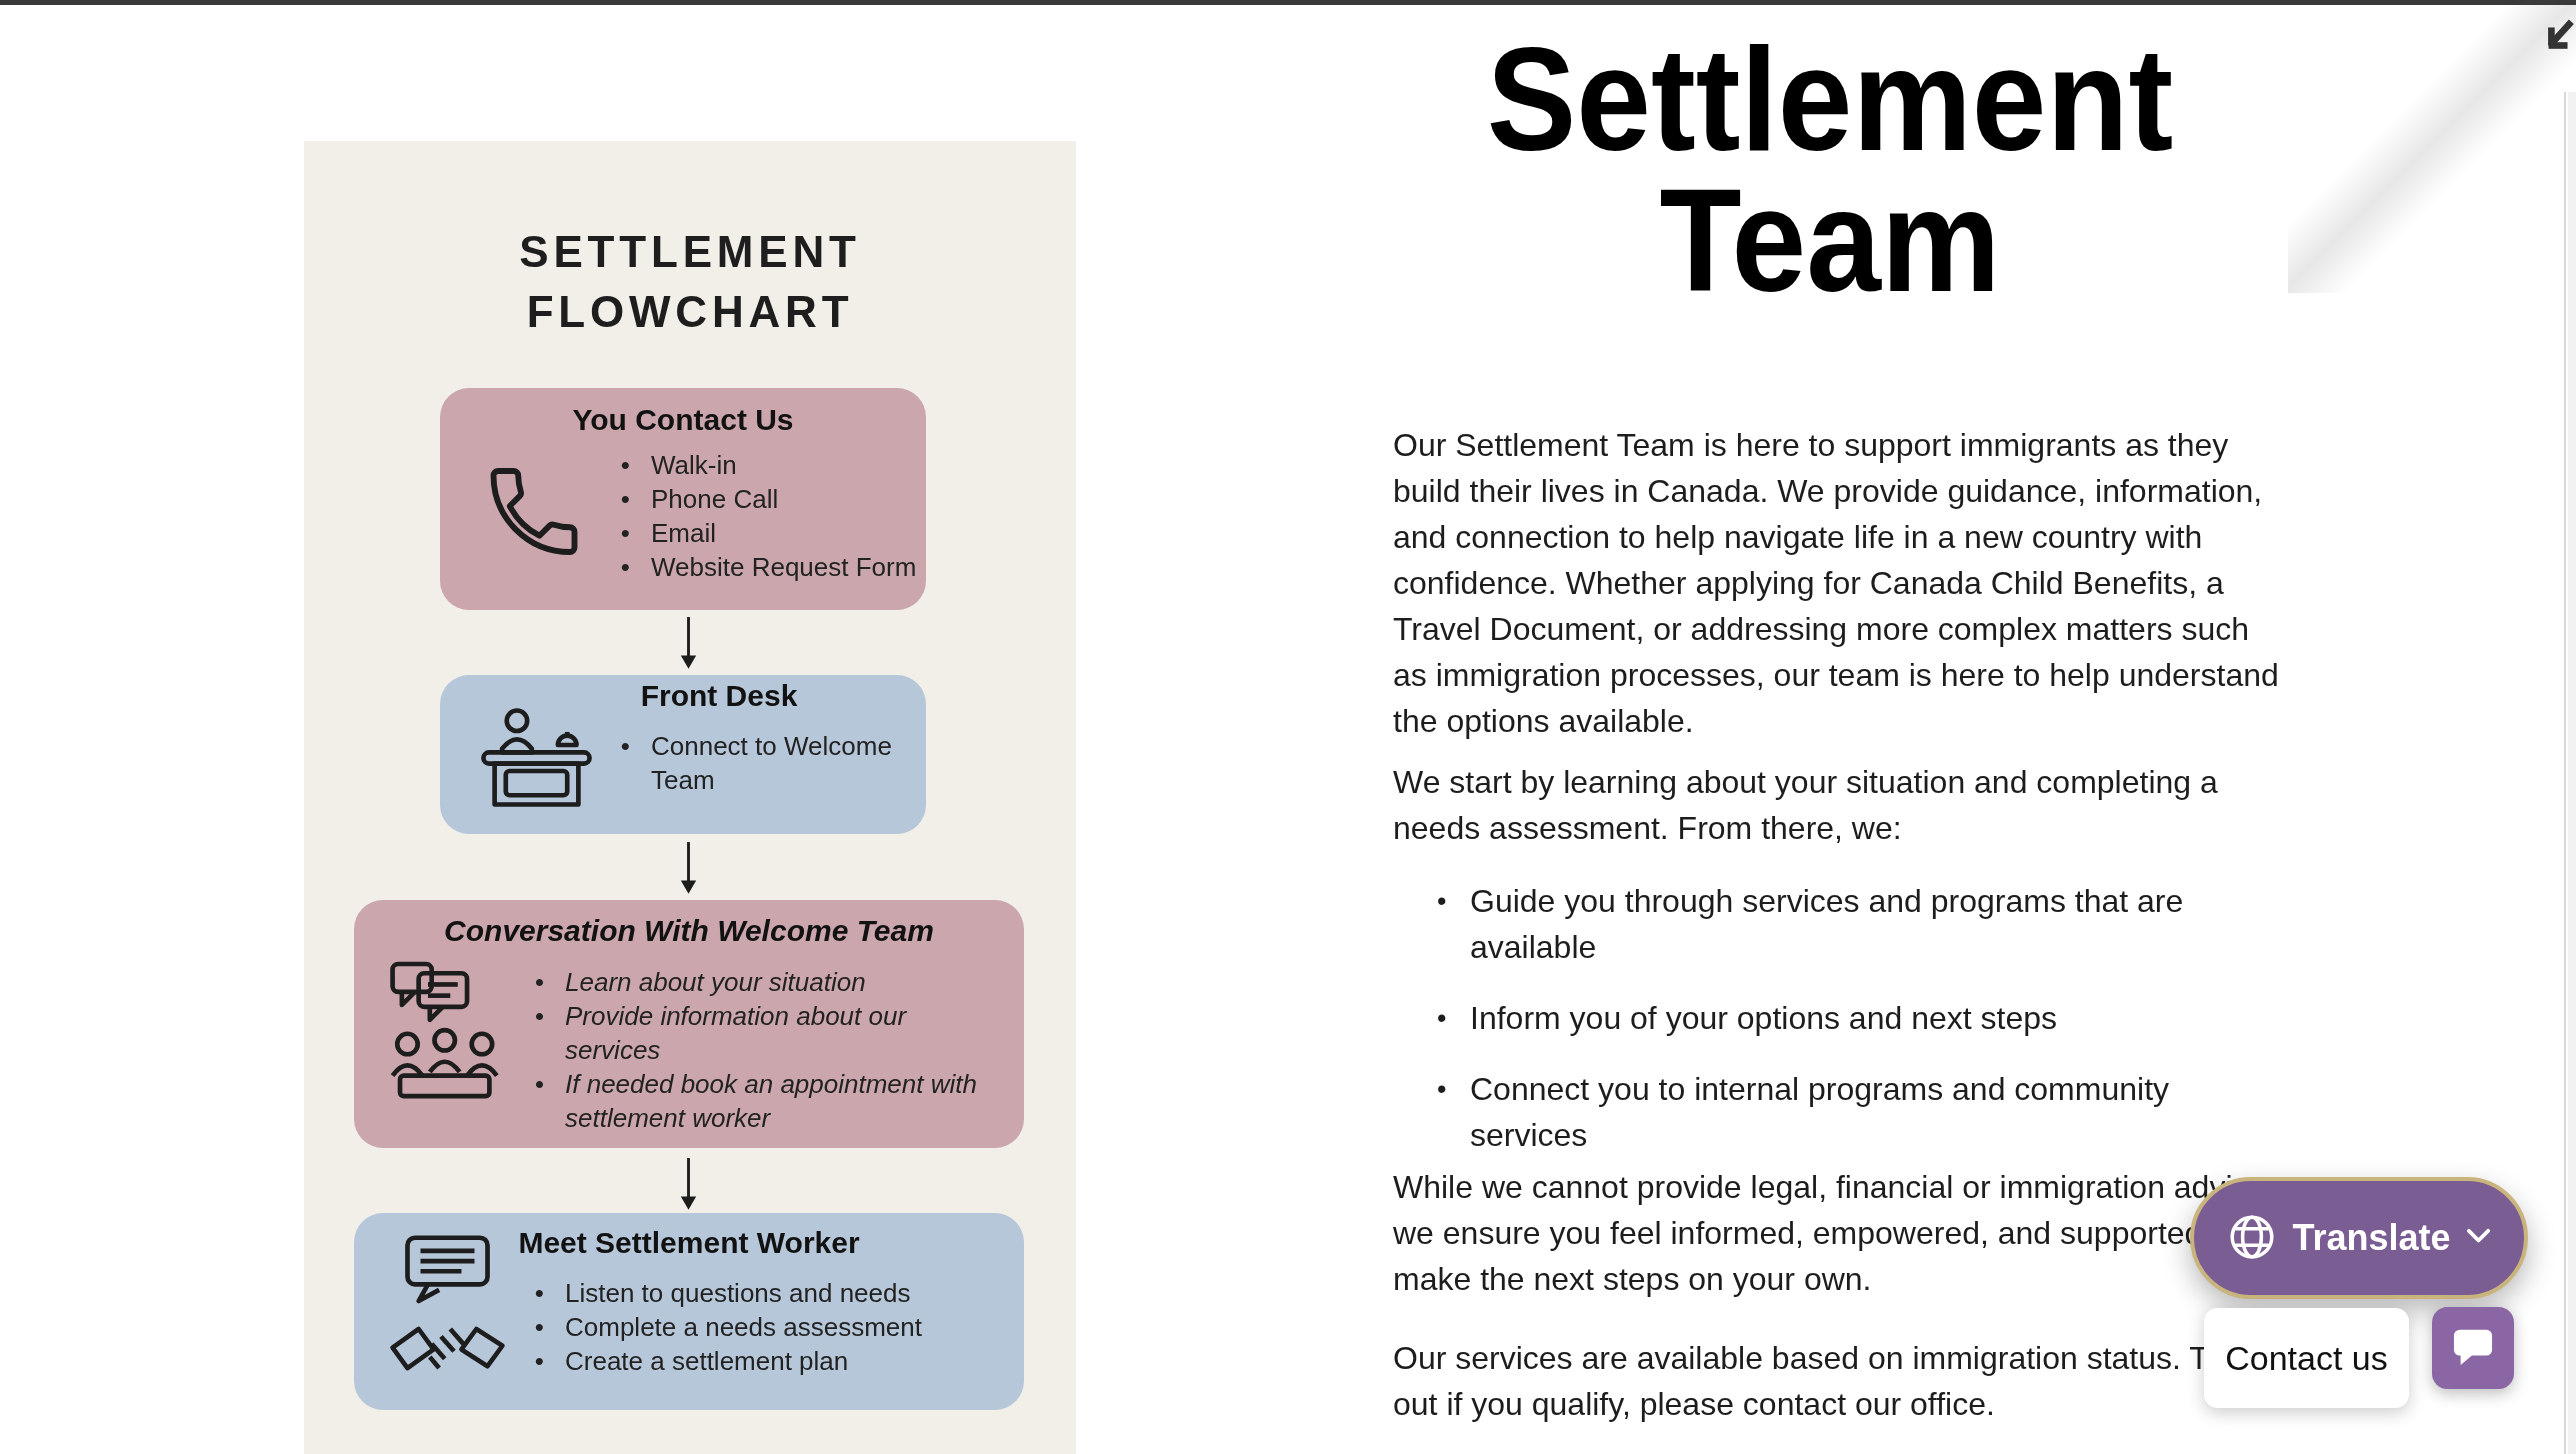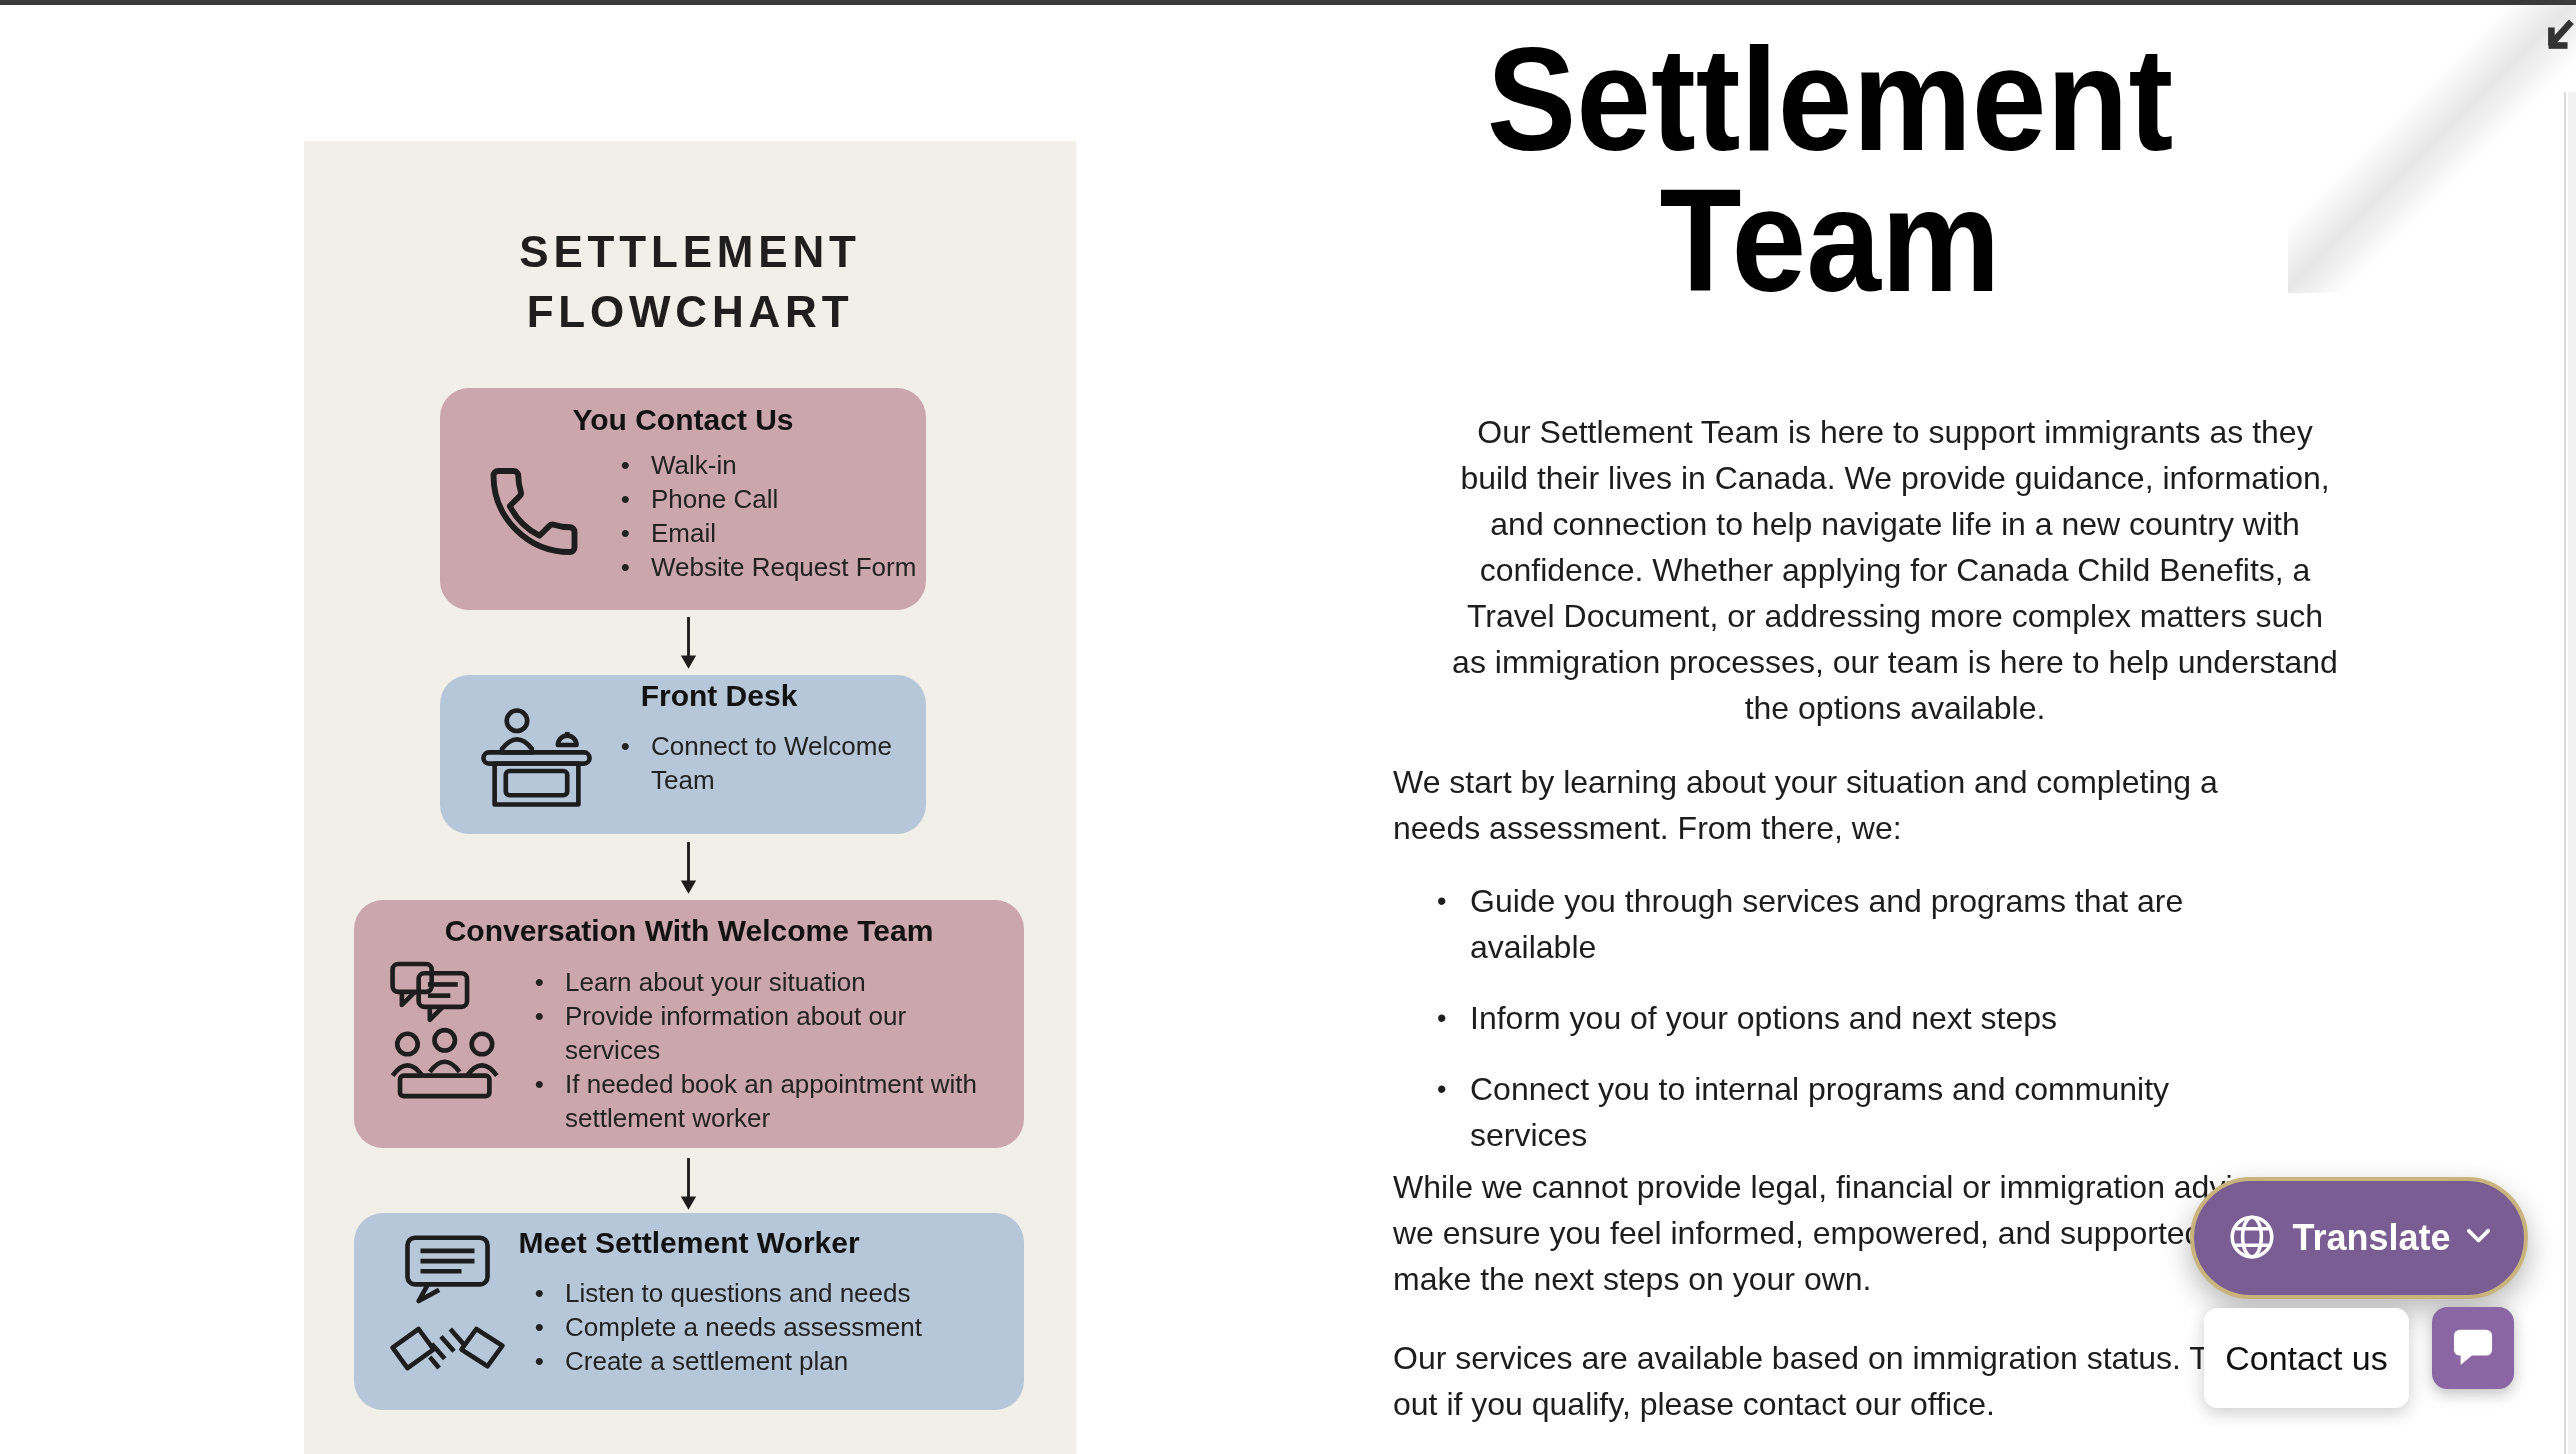--- a/index.html
+++ b/index.html
@@ -17,35 +17,35 @@
 
   
   .fc-panel { position:absolute; left:304px; top:141px; width:772px; height:1313px; background:#f2efe9; }
   .fc-title { position:absolute; left:0; top:81px; width:100%; text-align:center; white-space:pre-line;
               font-size:44px; font-weight:700; letter-spacing:4.8px; line-height:60px; color:#1e1e1e; }
   .step { position:absolute; border-radius:29px; }
   .step.pink { background:#cba7ad; }
   .step.blue { background:#b7c7da; }
   .step-1 { left:136px; top:247px;  width:486px; height:222px; }
   .step-2 { left:136px; top:534px;  width:486px; height:159px; }
-  .step-3 { left:50px;  top:759px;  width:670px; height:248px; }
+  .step-3 { left:50px;  top:759px;  width:670px; height:248px;font-style:italic; }
   .step-4 { left:50px;  top:1072px; width:670px; height:197px; }
   .step-title { position:absolute; left:0; width:100%; text-align:center; font-size:30px; font-weight:700; color:#121212; }
   .step-icon { position:absolute; }
   .step-bullets { position:absolute; left:173px; }
   .step-bullet { position:relative; padding-left:38px; font-size:26px; line-height:34px; color:#222222; white-space:pre-line; }
   .step-bullet::before { content:"•"; position:absolute; left:7.7px; top:0; font-size:26px; color:#222222; }
   .flow-arrow { position:absolute; left:373px; width:23px; height:54px; }
 
   
   .article-title { position:absolute; left:1340px; top:29px; width:980px; text-align:center; white-space:pre-line;
                    font-size:146px; line-height:141px; font-weight:700; color:#000000;
                    transform:scaleX(0.92); transform-origin:50% 0; }
   .para { position:absolute; left:1393px; width:1004px; font-size:32px; line-height:46px; color:#1d1d1d; white-space:pre-line; }
-  .p1 { top:409px;text-align:center; }
+  .p1 { top:422px; }
   .p2 { top:759px; }
   .p3 { top:1164px; }
   .p4 { top:1335px; }
   .article-list { position:absolute; left:1393px; top:878px; width:970px; list-style:none; }
   .article-li { position:relative; padding-left:77px; margin-bottom:25px; font-size:32px; line-height:46px;
                 color:#1d1d1d; white-space:pre-line; }
   .article-li::before { content:"•"; position:absolute; left:44px; top:0; font-size:27px; color:#1d1d1d; }
 
   
   .translate-btn { position:absolute; left:2190px; top:1177px; width:338px; height:122px;

